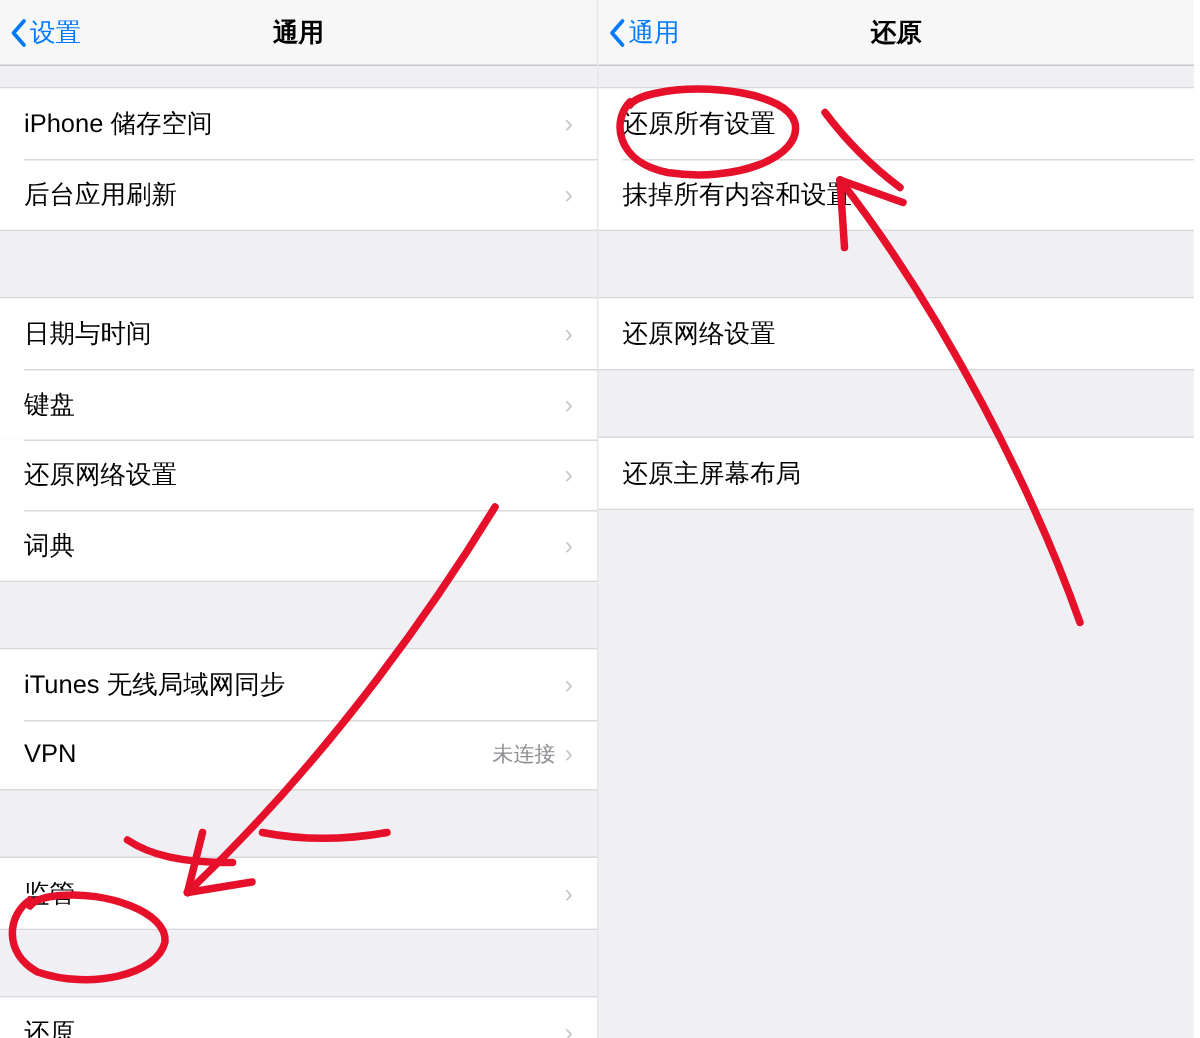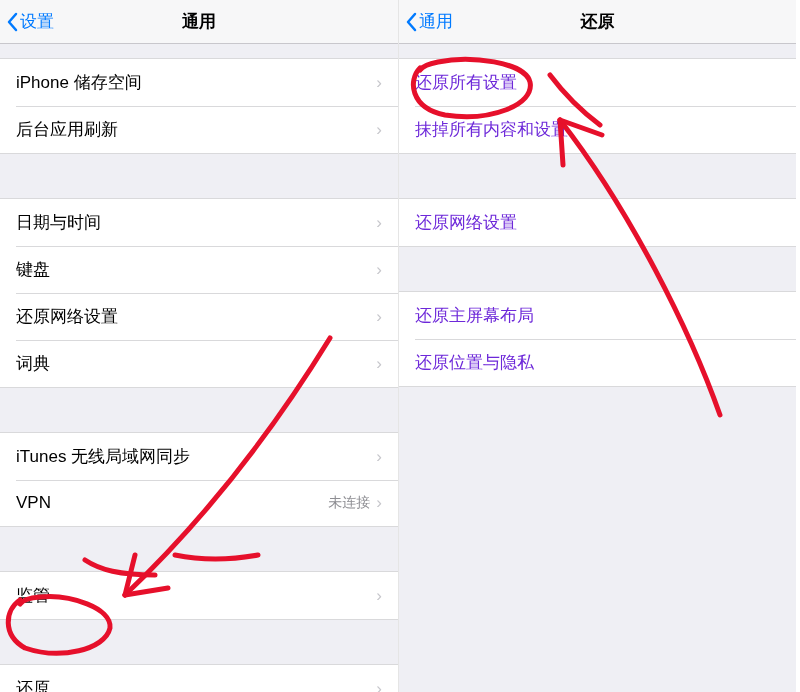--- a/index.html
+++ b/index.html
@@ -62,21 +62,21 @@
     .cell + .cell::before {
       content: "";
       position: absolute;
       left: 16px; right: 0; top: 0;
       border-top: 1px solid #d9d9db;
     }
     .group { border-top: 1px solid #d9d9db; border-bottom: 1px solid #d9d9db; }
     .cell .spacer { flex: 1; }
     .cell .value { color: #8e8e93; font-size: 14px; margin-right: 6px; }
     .chevron { color: #c7c7cc; }
-    .link-blue { color: #6d28d9; }
+    .link-blue { color: #000000; }
     .shutdown {
       padding: 12px 16px 0 16px;
       color: #c2410c;
       font-size: 17px;
       cursor: pointer;
       background: transparent;
     }
     
     .anno {
       position: absolute;
@@ -194,23 +194,20 @@
     <div class="group">
       <div class="cell link-blue">
         <span>还原网络设置</span>
       </div>
     </div>
 
     <div class="group">
       <div class="cell link-blue">
         <span>还原主屏幕布局</span>
       </div>
-      <div class="cell link-blue">
-        <span>还原位置与隐私</span>
-      </div>
     </div>
   </div>
 
 </div>
 
 <svg class="anno" width="800" height="692">
   <g stroke="#e6102b" stroke-width="5" fill="none" stroke-linecap="round" stroke-linejoin="round">
 
     <path d="M 20 600 C 5 610, 2 635, 25 648 C 60 660, 105 650, 110 628 C 112 608, 70 594, 40 597 C 28 598, 22 601, 20 604"></path>
 

